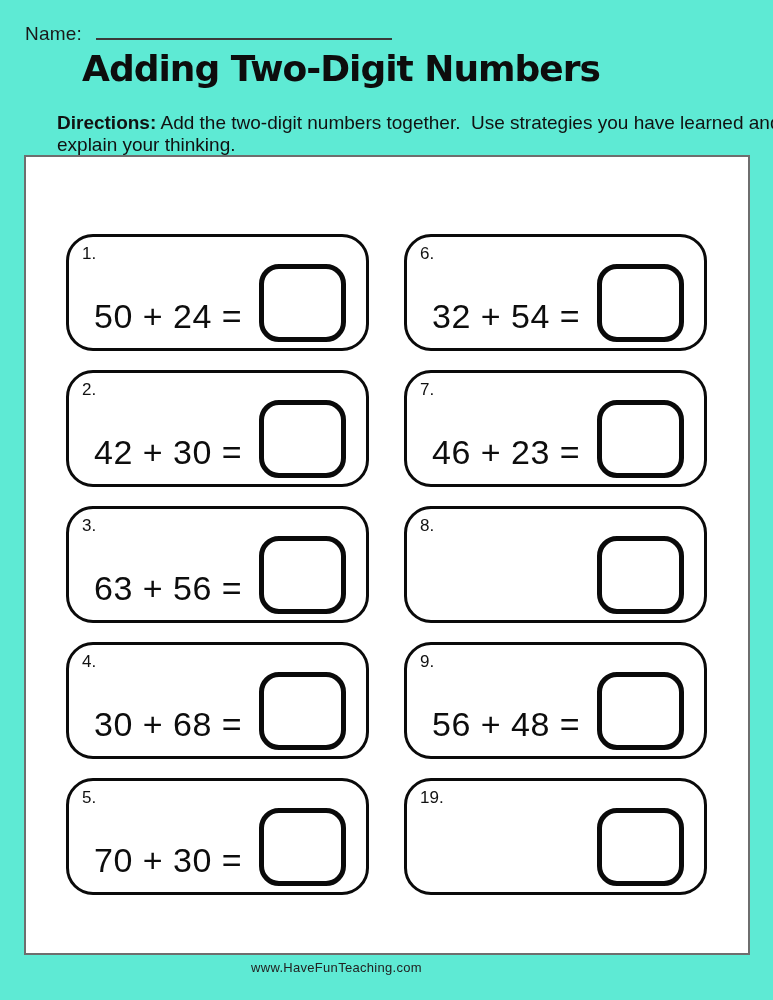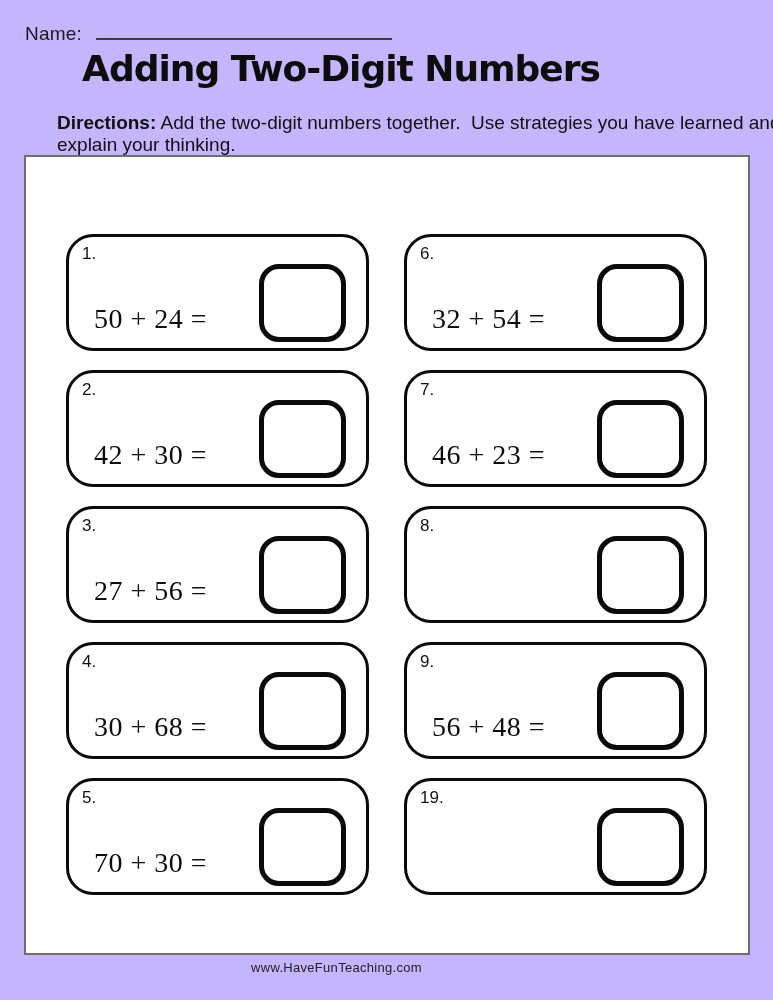--- a/index.html
+++ b/index.html
@@ -6,21 +6,21 @@
     margin: 0;
     padding: 0;
     background: #ffffff;
     font-family: "Liberation Sans", sans-serif;
     color: #1a1a1a;
   }
   .page {
     position: relative;
     width: 773px;
     height: 1000px;
-    background: #c4b5fd;
+    background: #5eead4;
     overflow: hidden;
   }
 
   
   .name-row {
     position: absolute;
     left: 25px;
     top: 20px;
     font-size: 19px;
     letter-spacing: 0.2px;
@@ -93,26 +93,25 @@
     position: absolute;
     top: 7px;
     left: 13px;
     font-size: 17px;
     color: #111;
   }
   .card .eq {
     position: absolute;
     left: 25px;
     bottom: 15px;
-    font-size: 28px;
+    font-size: 34px;
     line-height: 1;
     letter-spacing: 0.5px;
     white-space: nowrap;
     color: #0d0d0d;
-    font-family: Liberation Serif, serif;
   }
   .card .answer-box {
     position: absolute;
     right: 20px;
     top: 27px;
     width: 87px;
     height: 78px;
     border: 5px solid #0a0a0a;
     border-radius: 20px;
     box-sizing: border-box;
@@ -154,21 +153,21 @@
       </div>
 
       <div class="card">
         <div class="num">2.</div>
         <div class="eq">42 + 30 =</div>
         <div class="answer-box"></div>
       </div>
 
       <div class="card">
         <div class="num">3.</div>
-        <div class="eq">27 + 56 =</div>
+        <div class="eq">63 + 56 =</div>
         <div class="answer-box"></div>
       </div>
 
       <div class="card">
         <div class="num">4.</div>
         <div class="eq">30 + 68 =</div>
         <div class="answer-box"></div>
       </div>
 
       <div class="card">

